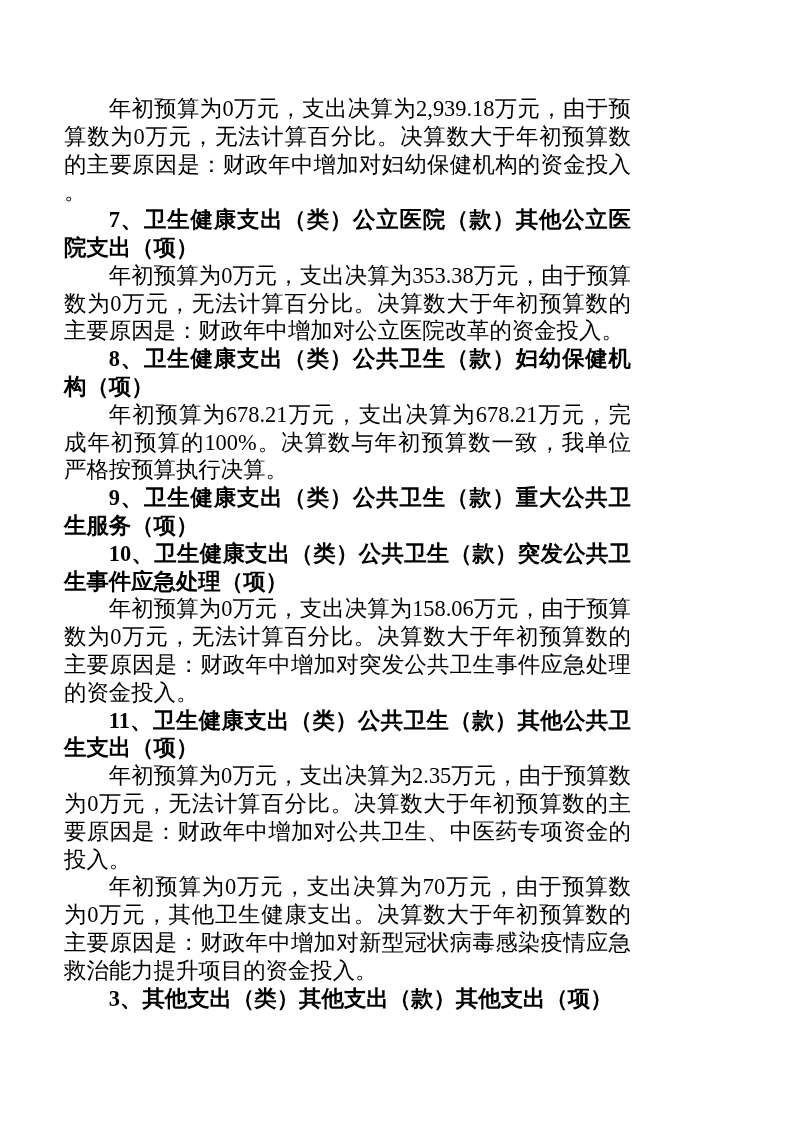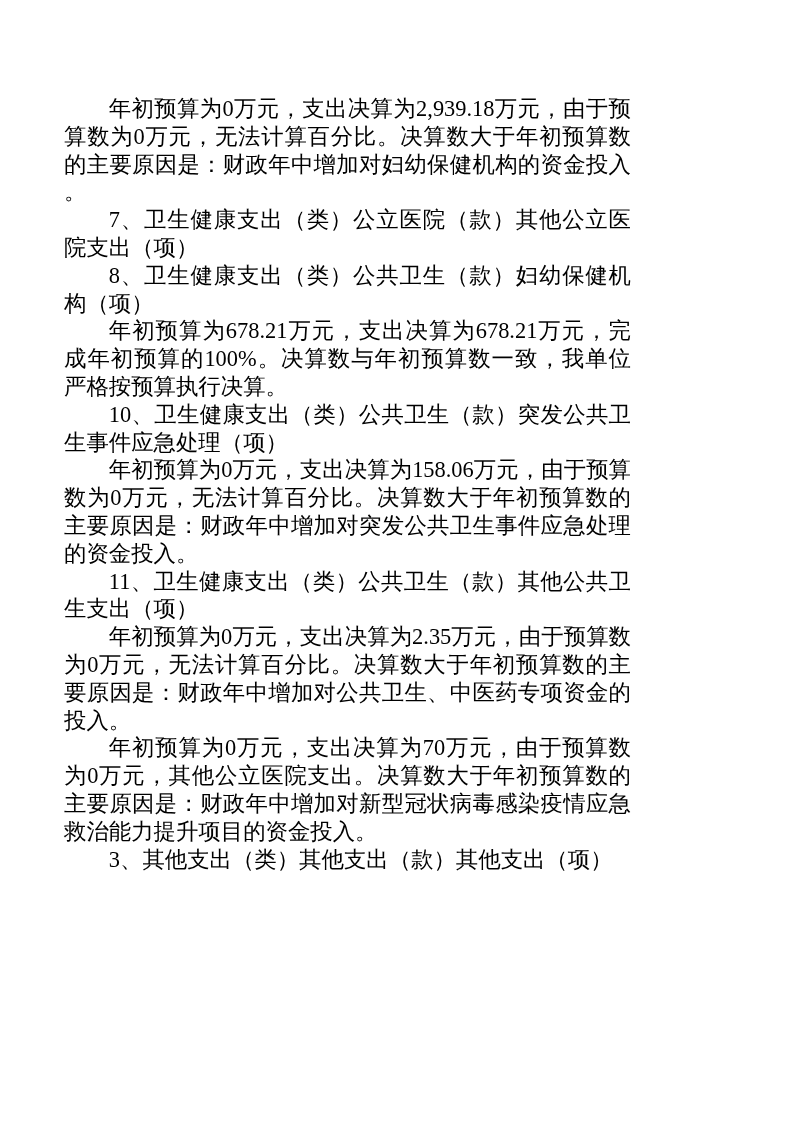--- a/index.html
+++ b/index.html
@@ -26,30 +26,32 @@
     font-size: 22.4px;
     line-height: 27.8px;
     text-align: justify;
     text-indent: 2em;
     line-break: anywhere;
     word-break: break-all;
     text-justify: inter-character;
     color: #000000;
   }
   .doc-block.heading {
-    font-weight: normal;
+    font-weight: bold;
   }
 </style>
 </head>
 <body>
 
 <div class="page">
   <p class="doc-block paragraph">年初预算为0万元，支出决算为2,939.18万元，由于预算数为0万元，无法计算百分比。决算数大于年初预算数的主要原因是：财政年中增加对妇幼保健机构的资金投入。</p>
   <p class="doc-block heading">7、卫生健康支出（类）公立医院（款）其他公立医院支出（项）</p>
+  <p class="doc-block paragraph">年初预算为0万元，支出决算为353.38万元，由于预算数为0万元，无法计算百分比。决算数大于年初预算数的主要原因是：财政年中增加对公立医院改革的资金投入。</p>
   <p class="doc-block heading">8、卫生健康支出（类）公共卫生（款）妇幼保健机构（项）</p>
   <p class="doc-block paragraph">年初预算为678.21万元，支出决算为678.21万元，完成年初预算的100%。决算数与年初预算数一致，我单位严格按预算执行决算。</p>
+  <p class="doc-block heading">9、卫生健康支出（类）公共卫生（款）重大公共卫生服务（项）</p>
   <p class="doc-block heading">10、卫生健康支出（类）公共卫生（款）突发公共卫生事件应急处理（项）</p>
   <p class="doc-block paragraph">年初预算为0万元，支出决算为158.06万元，由于预算数为0万元，无法计算百分比。决算数大于年初预算数的主要原因是：财政年中增加对突发公共卫生事件应急处理的资金投入。</p>
   <p class="doc-block heading">11、卫生健康支出（类）公共卫生（款）其他公共卫生支出（项）</p>
   <p class="doc-block paragraph">年初预算为0万元，支出决算为2.35万元，由于预算数为0万元，无法计算百分比。决算数大于年初预算数的主要原因是：财政年中增加对公共卫生、中医药专项资金的投入。</p>
-  <p class="doc-block paragraph">年初预算为0万元，支出决算为70万元，由于预算数为0万元，其他公立医院支出。决算数大于年初预算数的主要原因是：财政年中增加对新型冠状病毒感染疫情应急救治能力提升项目的资金投入。</p>
+  <p class="doc-block paragraph">年初预算为0万元，支出决算为70万元，由于预算数为0万元，其他卫生健康支出。决算数大于年初预算数的主要原因是：财政年中增加对新型冠状病毒感染疫情应急救治能力提升项目的资金投入。</p>
   <p class="doc-block heading">3、其他支出（类）其他支出（款）其他支出（项）</p>
 </div>
 
 </body></html>

